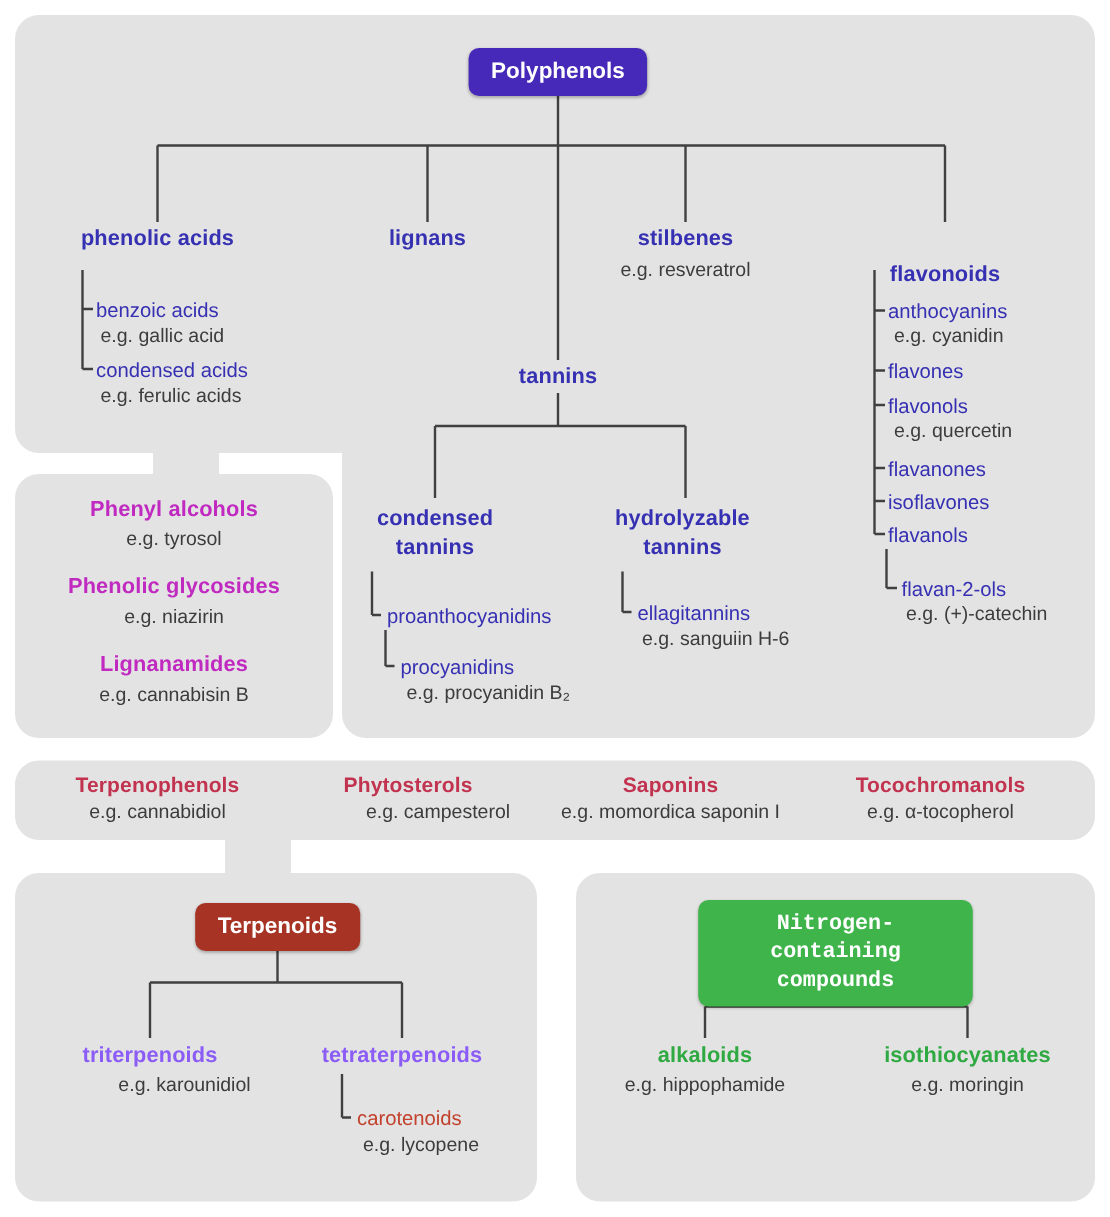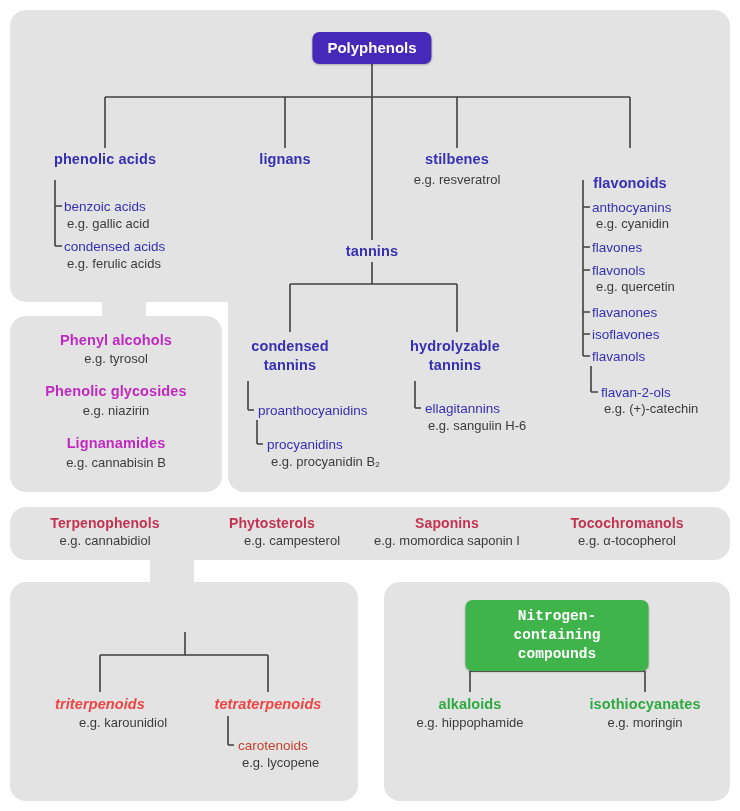--- a/index.html
+++ b/index.html
@@ -10,21 +10,21 @@
   .bridge { position:absolute; background:#e3e3e3; }
   svg.lines { position:absolute; left:0; top:0; pointer-events:none; z-index:2; }
   .node { position:absolute; white-space:nowrap; z-index:3; }
   .ctr { transform:translateX(-50%); text-align:center; }
   .heading { font-weight:bold; font-size:14.5px; color:#3630b2; letter-spacing:.1px; }
   .item { font-size:13.5px; color:#3630b2; }
   .example { font-size:13px; color:#3c3c3c; }
   .two-line { white-space:pre-line; line-height:1.32; }
   .magenta { color:#c02ac0; }
   .crimson { color:#c23350; font-size:14px; }
-  .red { color:#ef4444;font-style:italic; }
+  .red { color:#8b5cf6; }
   .lightred { color:#c2422e; }
   .green { color:#2fa941; }
   .rootbox { position:absolute; transform:translateX(-50%); color:#fff; font-weight:bold;
              font-size:15px; text-align:center; border-radius:7px; padding:6px 15px;
              white-space:pre-line; line-height:1.3; z-index:3;
              box-shadow:0 1px 2px rgba(0,0,0,.25); }
   .rootbox.purple { background:#4629b8; }
   .rootbox.darkred { background:#a63323; }
   .rootbox.greenbg { background:#3eb44a; font-size:14.5px; padding:7px 18px; }
 </style>
@@ -99,20 +99,21 @@
 
   <div class="node ctr heading crimson" style="left:105px; top:515px;">Terpenophenols</div>
   <div class="node ctr example" style="left:105px; top:533px;">e.g. cannabidiol</div>
   <div class="node ctr heading crimson" style="left:272px; top:515px;">Phytosterols</div>
   <div class="node ctr example" style="left:272px; top:533px;padding-left:40px;">e.g. campesterol</div>
   <div class="node ctr heading crimson" style="left:447px; top:515px;">Saponins</div>
   <div class="node ctr example" style="left:447px; top:533px;">e.g. momordica saponin I</div>
   <div class="node ctr heading crimson" style="left:627px; top:515px;">Tocochromanols</div>
   <div class="node ctr example" style="left:627px; top:533px;">e.g. α-tocopherol</div>
 
+  <div class="rootbox darkred" style="left:185px; top:602px;">Terpenoids</div>
   <div class="node ctr heading red" style="left:100px; top:696px;">triterpenoids</div>
   <div class="node ctr example" style="left:100px; top:715px;margin-left:23px;">e.g. karounidiol</div>
   <div class="node ctr heading red" style="left:268px; top:696px;">tetraterpenoids</div>
   <div class="node item lightred" style="left:238px; top:738px;">carotenoids</div>
   <div class="node example" style="left:242px; top:755px;">e.g. lycopene</div>
 
   <div class="rootbox greenbg" style="left:557px; top:600px;font-family:Liberation Mono, monospace;">Nitrogen-containing
 compounds</div>
   <div class="node ctr heading green" style="left:470px; top:696px;">alkaloids</div>
   <div class="node ctr example" style="left:470px; top:715px;">e.g. hippophamide</div>

